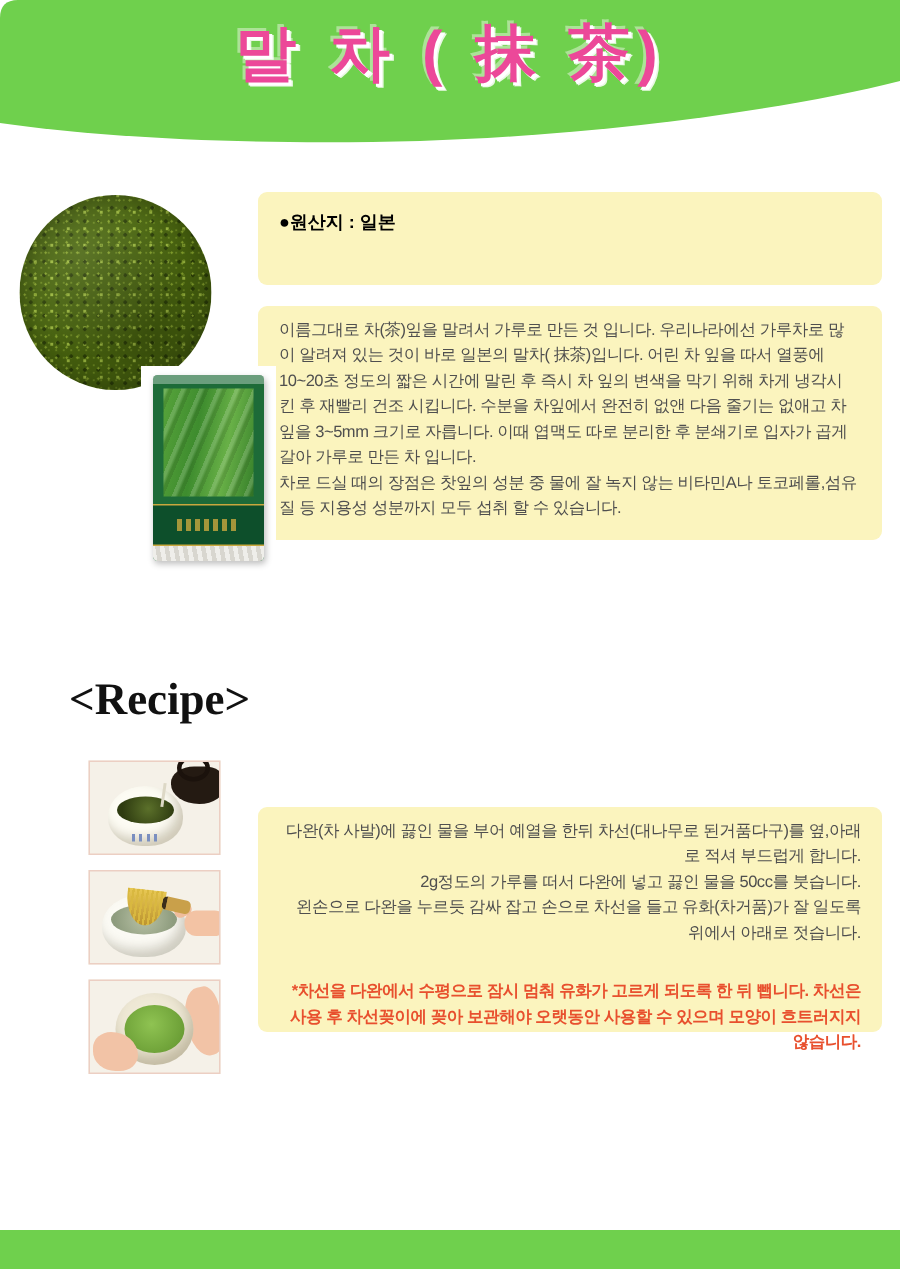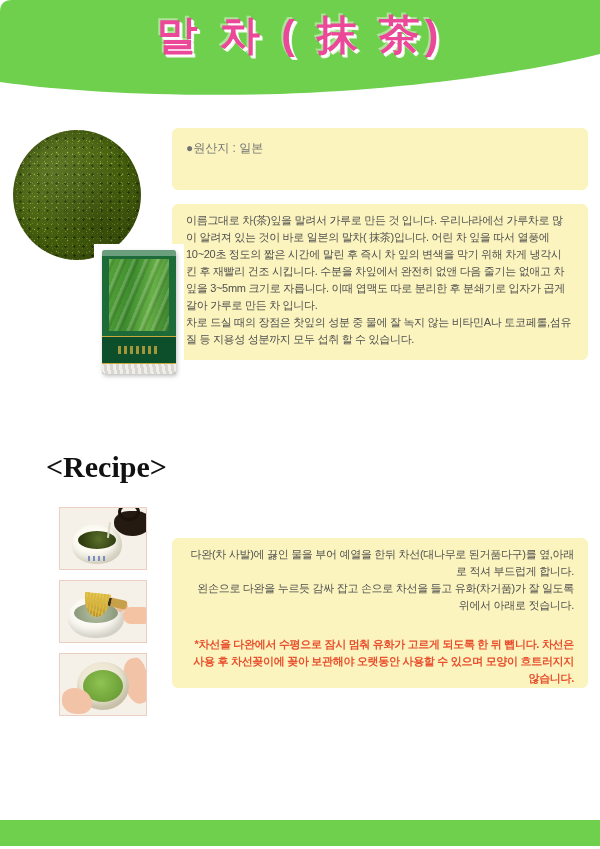--- a/index.html
+++ b/index.html
@@ -28,21 +28,21 @@
     background-size:100% 100%,100% 100%,7px 7px,9px 9px,5px 5px,11px 11px;
     background-position:0 0,0 0,0 0,3px 4px,2px 1px,5px 6px;
     box-shadow:inset 0 0 18px rgba(0,0,0,.35);
   }
 
   
   .info-box{
     position:absolute;left:172px;top:128px;width:416px;height:62px;
     background:#fbf4be;border-radius:6px;box-sizing:border-box;padding:9px 0 0 14px;
   }
-  .info-line{font-size:12px;font-weight:normal;color:#737373;line-height:23px;}
+  .info-line{font-size:12px;font-weight:bold;color:#000000;line-height:23px;}
   .desc-box{
     position:absolute;left:172px;top:204px;width:416px;height:156px;
     background:#fbf4be;border-radius:6px;box-sizing:border-box;padding:8px 16px 10px 14px;
   }
   .desc-box p{margin:0;font-size:11px;line-height:17px;color:#4f4f4f;letter-spacing:-0.3px;}
 
   
   .package-photo{position:absolute;left:94px;top:244px;width:90px;height:148px;background:#ffffff;z-index:3;}
   .bag{
     position:absolute;left:8px;top:6px;width:74px;height:124px;border-radius:3px;
@@ -184,19 +184,20 @@
 
   <div class="step-photo photo-3">
     <div class="p3-hand-r"></div>
     <div class="p3-bowl"></div>
     <div class="p3-liquid"></div>
     <div class="p3-hand-l"></div>
   </div>
 
   <div class="recipe-box">
     <p>다완(차 사발)에 끓인 물을 부어 예열을 한뒤 차선(대나무로 된거품다구)를 옆,아래로 적셔 부드럽게 합니다.</p>
+    <p>2g정도의 가루를 떠서 다완에 넣고 끓인 물을 50cc를 붓습니다.</p>
     <p>왼손으로 다완을 누르듯 감싸 잡고 손으로 차선을 들고 유화(차거품)가 잘 일도록 위에서 아래로 젓습니다.</p>
     <p class="recipe-warning">*차선을 다완에서 수평으로 잠시 멈춰 유화가 고르게 되도록 한 뒤 뺍니다. 차선은 사용 후 차선꽂이에 꽂아 보관해야 오랫동안 사용할 수 있으며 모양이 흐트러지지 않습니다.</p>
   </div>
 
   <div class="footer-bar"></div>
 
 </div>
 
 </body></html>

